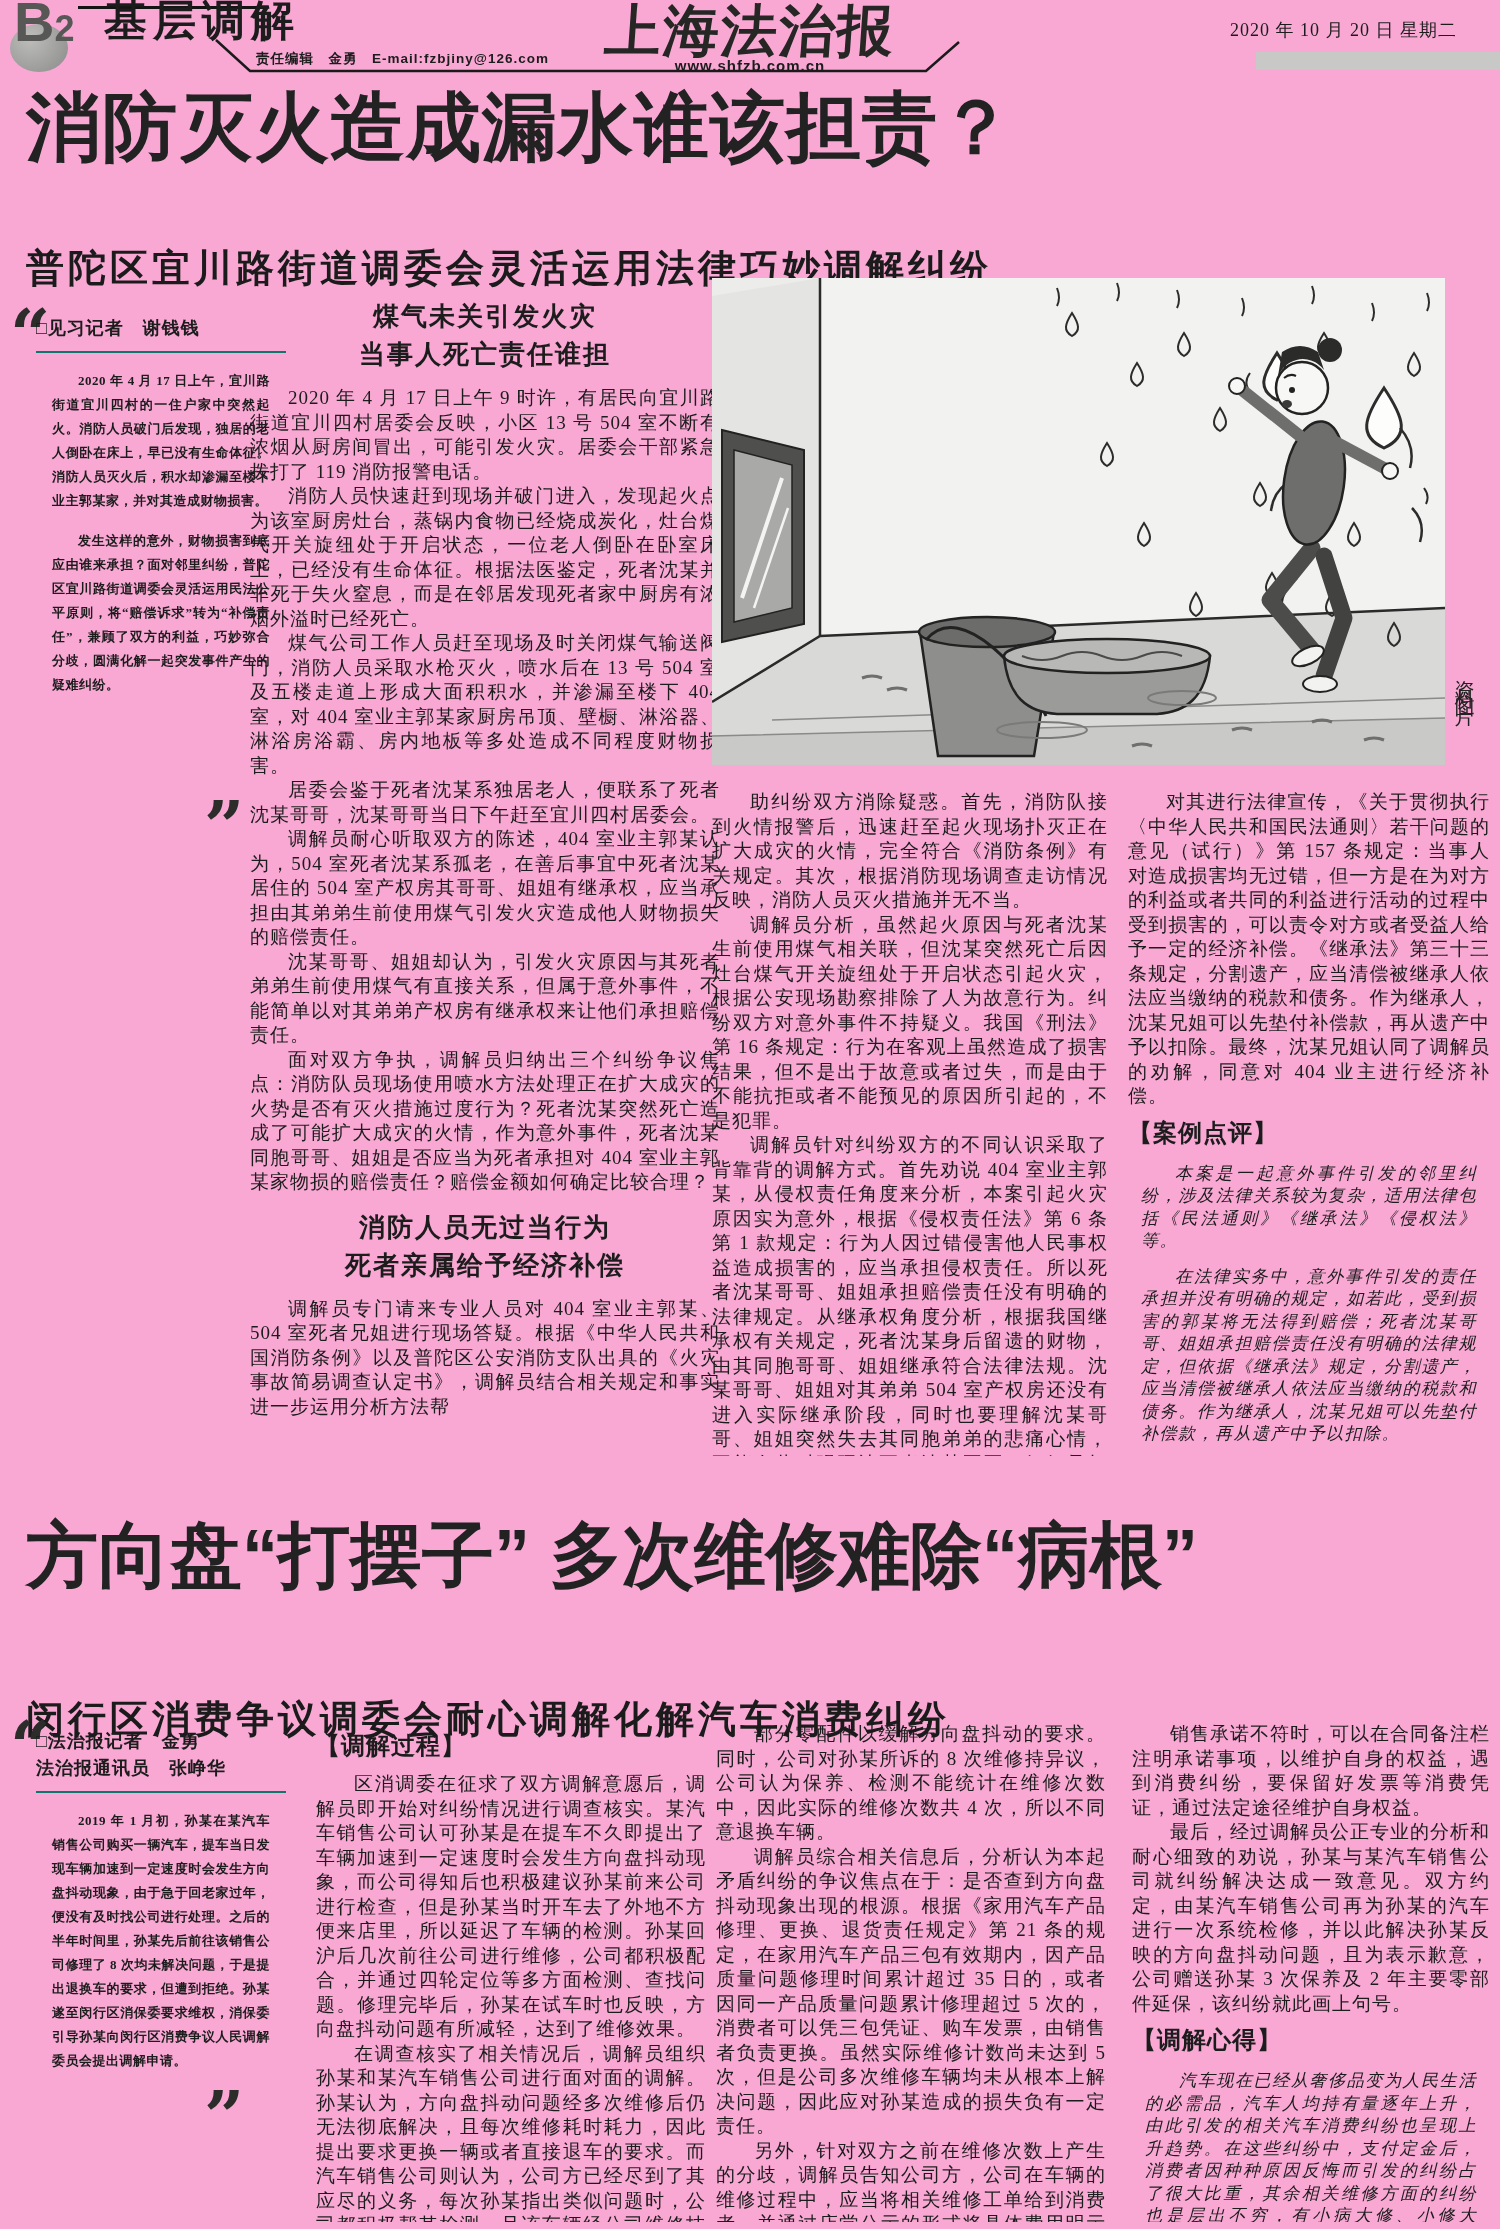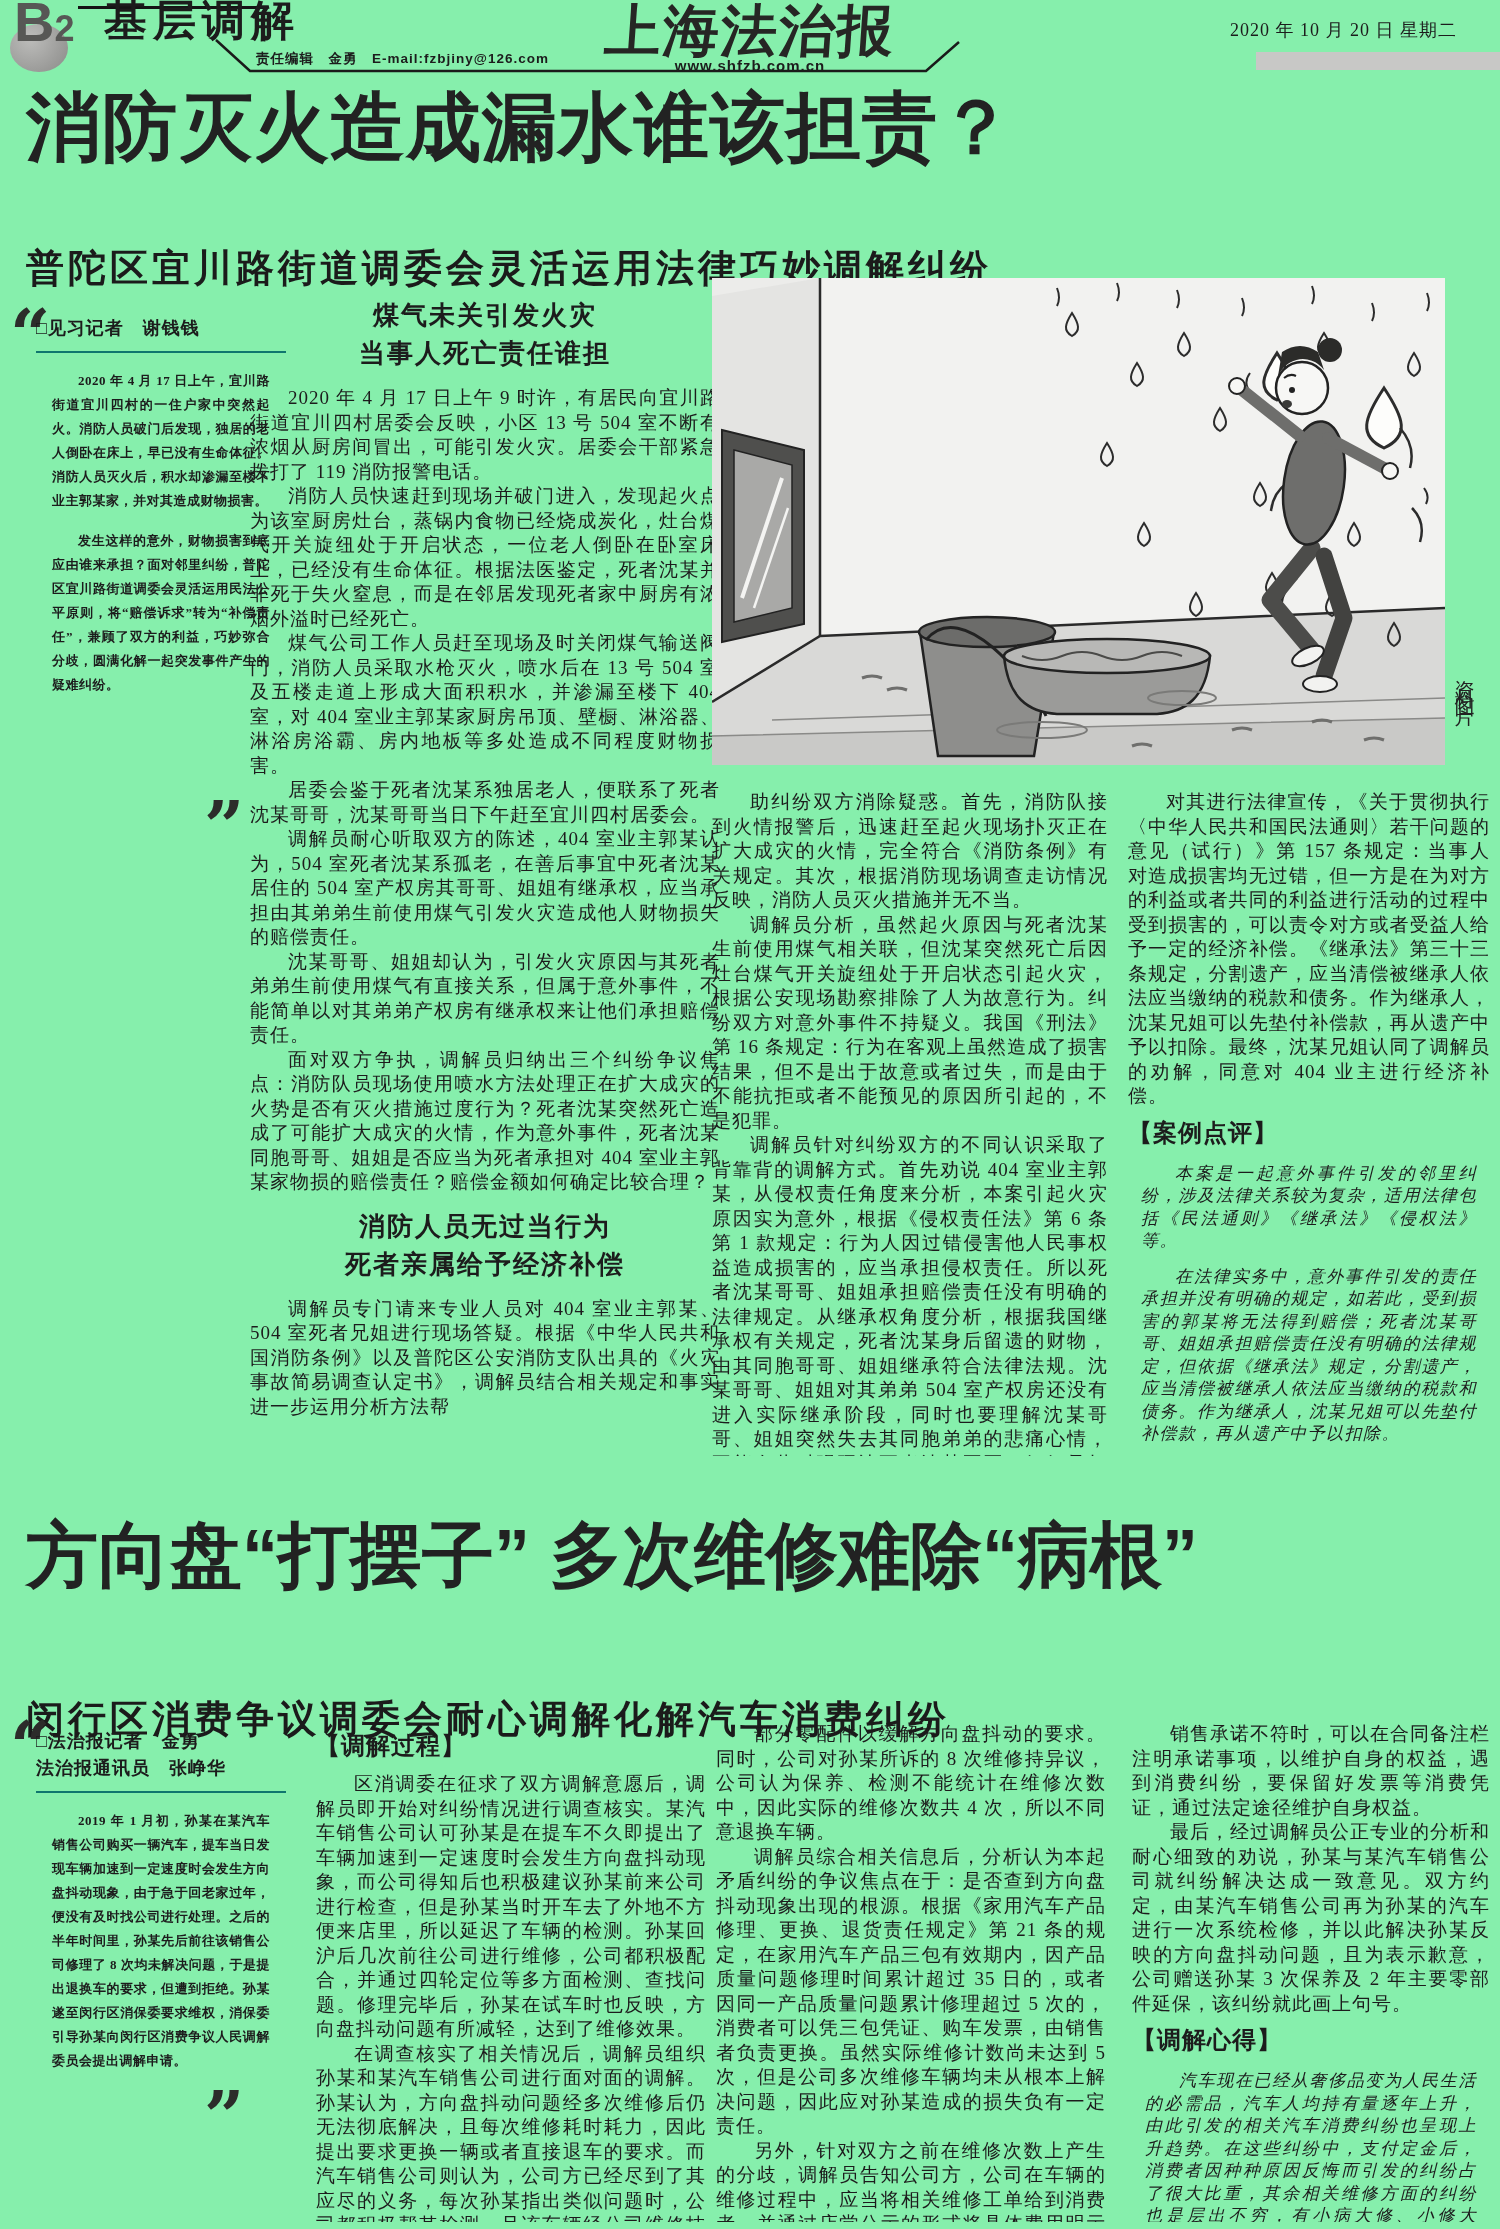--- a/index.html
+++ b/index.html
@@ -1,16 +1,16 @@
 <!DOCTYPE html>
 <html><head>
 <meta charset="utf-8">
 <style>
   html,body{margin:0;padding:0;background:#d8d8d8;}
-  .page{position:relative;width:1500px;height:2229px;margin:0 auto;background:#86efac;
+  .page{position:relative;width:1500px;height:2229px;margin:0 auto;background:#f9a8d4;
         font-family:"Liberation Serif","DejaVu Serif",serif;color:#1c1c1c;overflow:hidden;}
   .abs{position:absolute;}
 
   
   .top-rule{left:78px;top:6px;width:186px;height:3px;background:#141414;}
   .badge-ball{left:10px;top:24px;width:58px;height:48px;border-radius:50%;
               background:radial-gradient(circle at 35% 30%, #bdbdbb, #8a8a88);}
   .badge-text{left:14px;top:-6px;font-family:"Liberation Sans",sans-serif;font-weight:900;
               color:#575755;line-height:1;}
   .badge-text .b{font-size:56px;}
@@ -40,21 +40,21 @@
   .bigquote{font-family:"DejaVu Serif",serif;font-weight:900;font-size:70px;line-height:1;color:#2c2c2a;}
   .intro{width:250px;}
   .byline-box{font-family:"Liberation Sans",sans-serif;font-weight:bold;font-size:18px;
               letter-spacing:1px;padding-bottom:9px;border-bottom:2px solid #0f766e;margin-bottom:14px;}
   .byline-box div{line-height:1.5;}
   .intro p{margin:16px;text-indent:2em;text-align:justify;font-size:13px;line-height:24px;
            font-weight:bold;letter-spacing:0.5px;}
 
   
   .col p{margin:0;text-indent:2em;text-align:justify;font-size:19px;line-height:24.5px;letter-spacing:1px;}
-  .inline-head{font-family:Liberation Mono, monospace;font-weight:bold;font-size:26px;
+  .inline-head{font-family:Liberation Serif, serif;font-weight:bold;font-size:26px;
                text-align:center;line-height:38px;letter-spacing:2px;}
   .inline-head.mt{margin-top:14px;}
   .inline-head.mb{margin-bottom:12px;}
   .bracket-head{font-family:"Liberation Sans",sans-serif;font-weight:bold;font-size:24px;
                 margin:8px 0 10px;letter-spacing:1px;}
   .kai p{font-family:"DejaVu Serif",serif;font-style:italic;font-size:17px;line-height:22.5px;
          letter-spacing:1.5px;text-indent:2em;text-align:justify;margin:13px;}
   .clip{overflow:hidden;}
 
   

